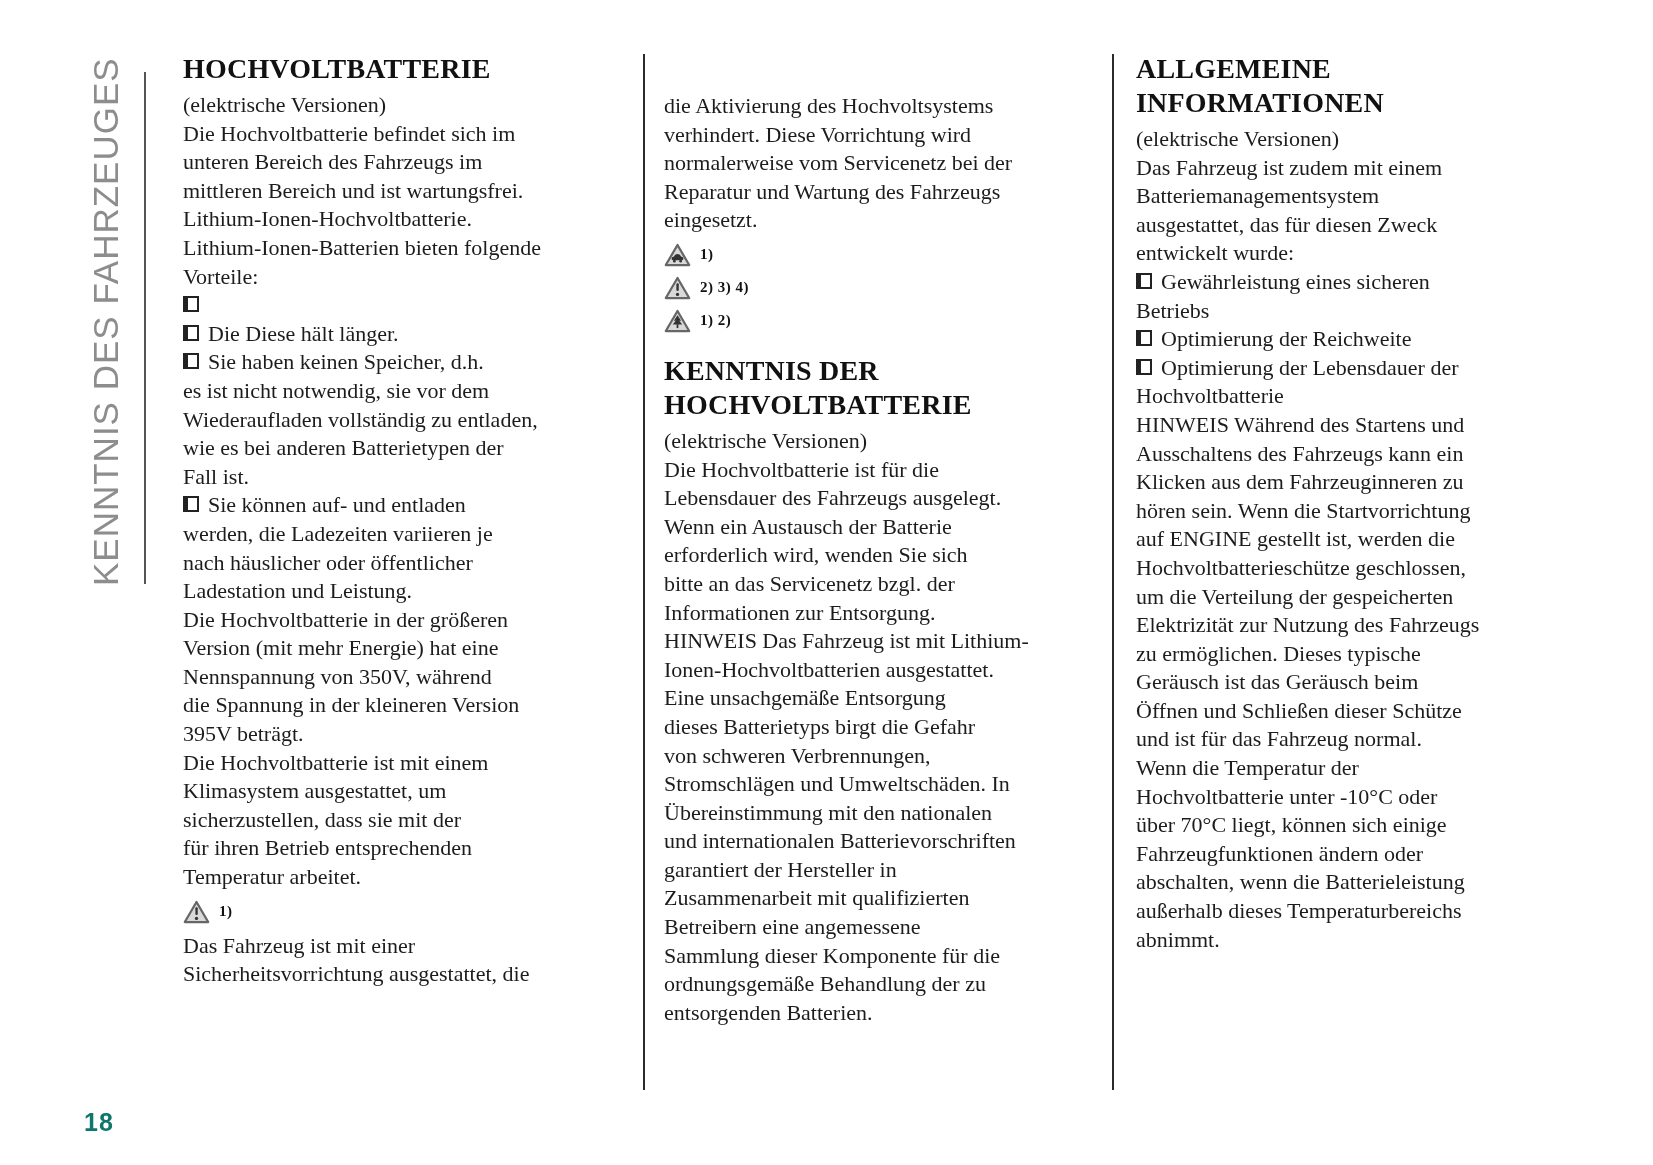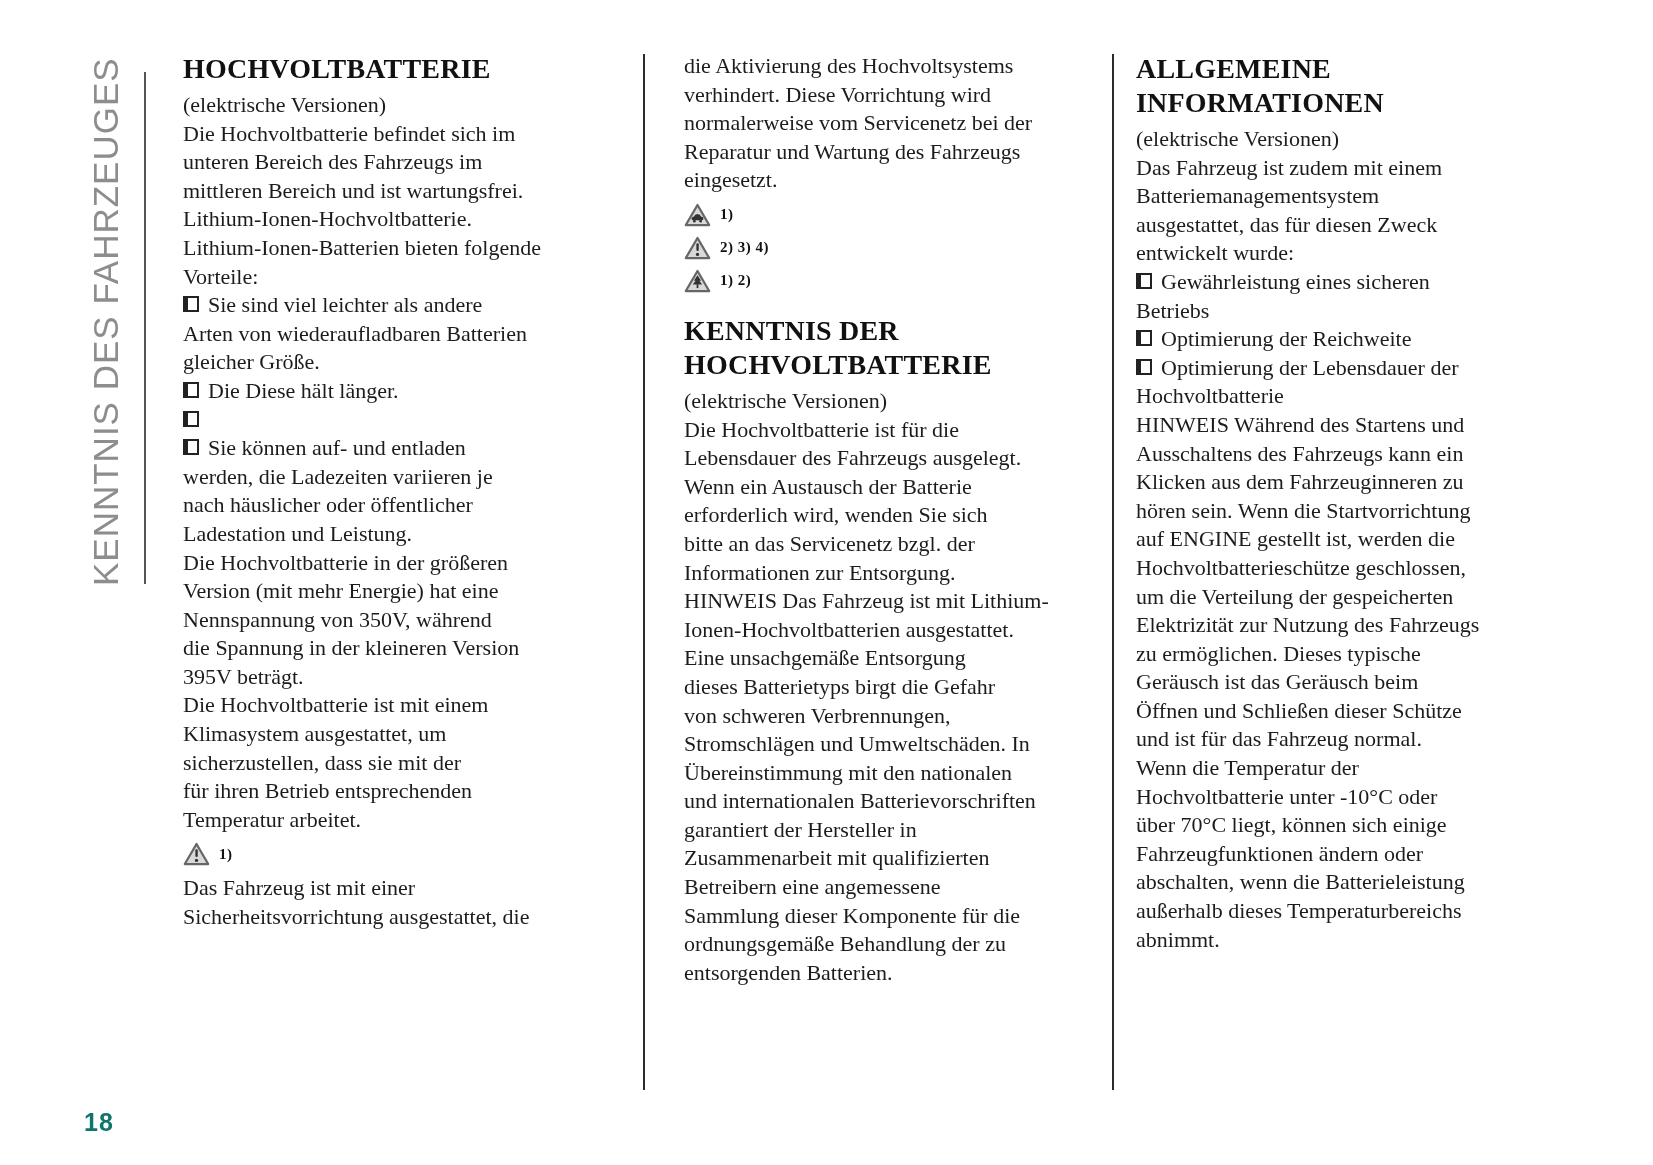--- a/index.html
+++ b/index.html
@@ -31,21 +31,21 @@
   .divider{
     position:absolute;
     top:54px;height:1036px;width:2px;
     background:#2b2b2b;
   }
   .divider.d1{left:643px;}
   .divider.d2{left:1112px;}
   
   .col{position:absolute;top:52px;font-family:Liberation Serif, serif;}
   .col1{left:183px;width:455px;}
-  .col2{left:684px;width:440px;}
+  .col2{left:664px;width:440px;margin-top:40px;}
   .col3{left:1136px;width:460px;}
   .heading{
     margin:0 0 5px 0;
     font-size:28px;line-height:34px;
     font-weight:bold;
     letter-spacing:0.2px;
     color:#111111;
     white-space:pre-line;
   }
   .heading.mt{margin-top:20px;}
@@ -89,25 +89,27 @@
 
 <div class="col col1">
   <h2 class="heading">HOCHVOLTBATTERIE</h2>
   <p class="body">(elektrische Versionen)</p>
   <p class="body">Die Hochvoltbatterie befindet sich im
 unteren Bereich des Fahrzeugs im
 mittleren Bereich und ist wartungsfrei.
 Lithium-Ionen-Hochvoltbatterie.
 Lithium-Ionen-Batterien bieten folgende
 Vorteile:</p>
-  <p class="body"><span class="bullet-sq"></span><span>Sie sind viel leichter als andere
-Arten von wiederaufladbaren Batterien
-gleicher Größe.</span></p>
+  <p class="body"><span class="bullet-sq"></span></p>
   <p class="body"><span class="bullet-sq"></span><span>Die Diese hält länger.</span></p>
-  <p class="body"><span class="bullet-sq"></span></p>
+  <p class="body"><span class="bullet-sq"></span><span>Sie haben keinen Speicher, d.h.
+es ist nicht notwendig, sie vor dem
+Wiederaufladen vollständig zu entladen,
+wie es bei anderen Batterietypen der
+Fall ist.</span></p>
   <p class="body"><span class="bullet-sq"></span><span>Sie können auf- und entladen
 werden, die Ladezeiten variieren je
 nach häuslicher oder öffentlicher
 Ladestation und Leistung.</span></p>
   <p class="body">Die Hochvoltbatterie in der größeren
 Version (mit mehr Energie) hat eine
 Nennspannung von 350V, während
 die Spannung in der kleineren Version
 395V beträgt.</p>
   <p class="body">Die Hochvoltbatterie ist mit einem

